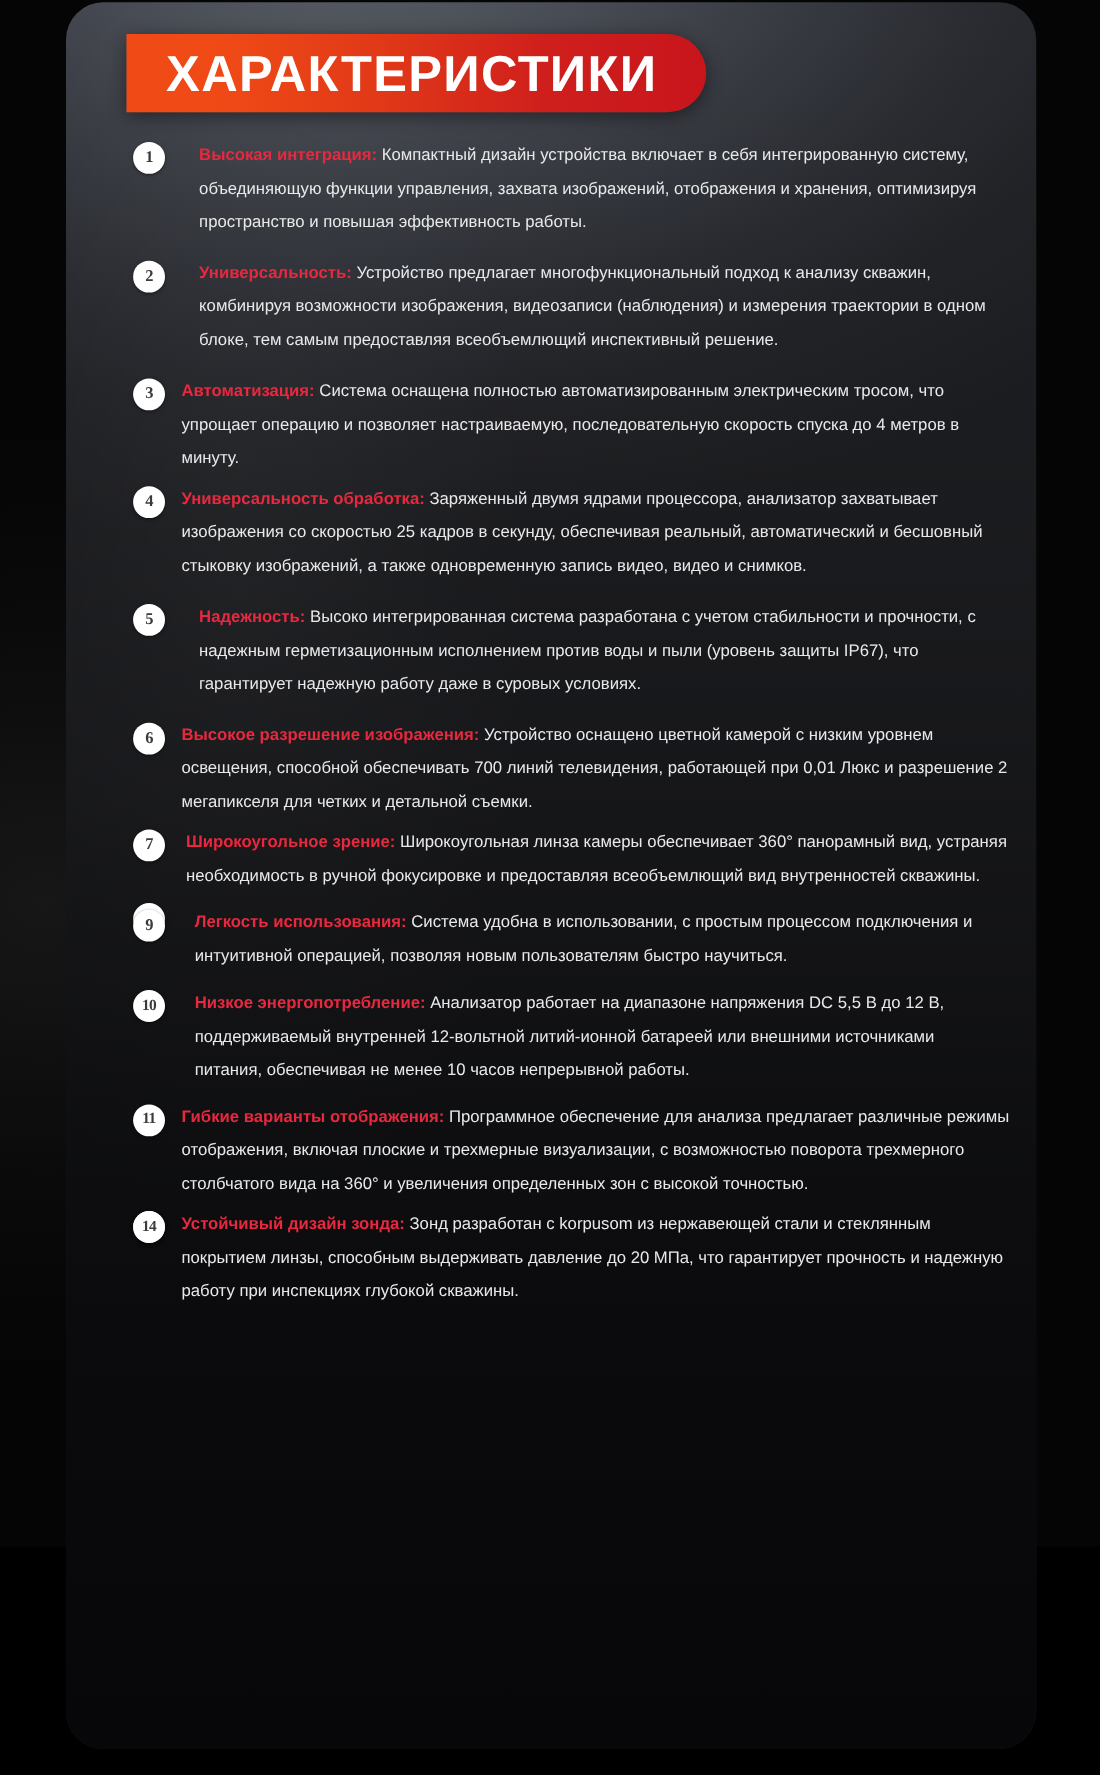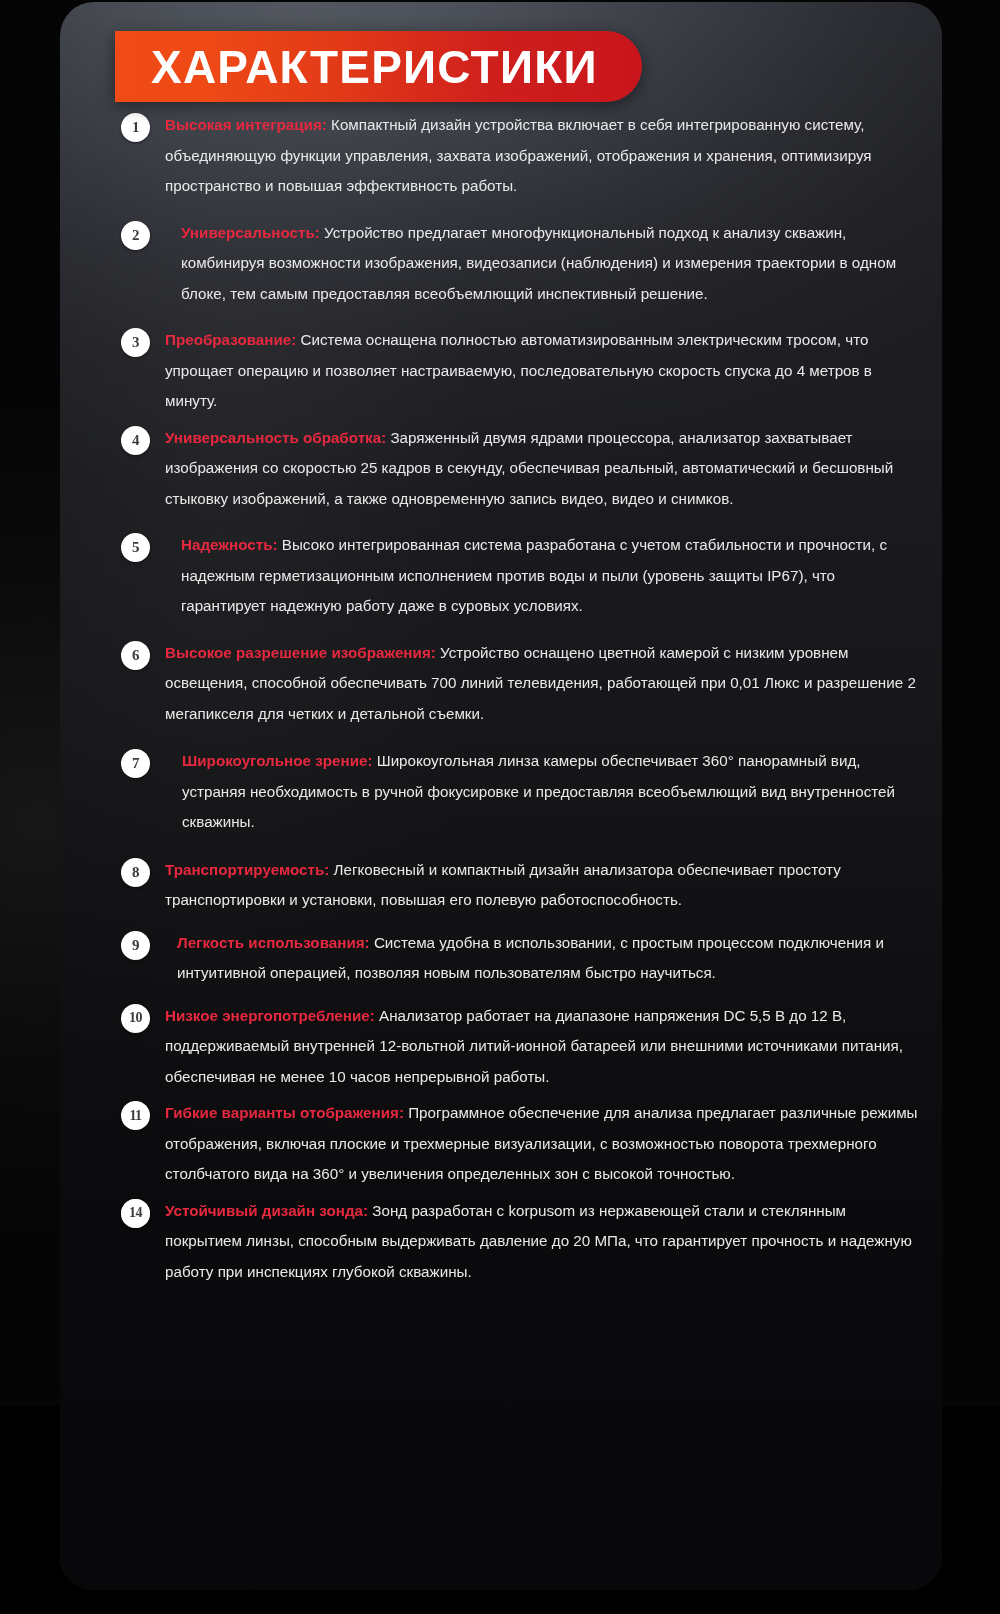--- a/index.html
+++ b/index.html
@@ -136,57 +136,56 @@
 
   <div id="card">
 
     <div id="banner">
       <span id="banner-title">ХАРАКТЕРИСТИКИ</span>
     </div>
 
     <div id="features">
         <div class="feature">
           <div class="badge">1</div>
-          <p class="ftext" style="margin: 0px;"><span class="fhead">Высокая интеграция:</span><span> Компактный дизайн устройства включает в себя интегрированную систему, объединяющую функции управления, захвата изображений, отображения и хранения, оптимизируя пространство и повышая эффективность работы.</span></p>
+          <p class="ftext" style="margin: 16px;"><span class="fhead">Высокая интеграция:</span><span> Компактный дизайн устройства включает в себя интегрированную систему, объединяющую функции управления, захвата изображений, отображения и хранения, оптимизируя пространство и повышая эффективность работы.</span></p>
         </div>
         <div class="feature">
           <div class="badge">2</div>
           <p class="ftext" style="margin: 16px;"><span class="fhead">Универсальность:</span><span> Устройство предлагает многофункциональный подход к анализу скважин, комбинируя возможности изображения, видеозаписи (наблюдения) и измерения траектории в одном блоке, тем самым предоставляя всеобъемлющий инспективный решение.</span></p>
         </div>
         <div class="feature">
           <div class="badge">3</div>
-          <p class="ftext" style="margin: 0px;"><span class="fhead">Преобразование:</span><span> Система оснащена полностью автоматизированным электрическим тросом, что упрощает операцию и позволяет настраиваемую, последовательную скорость спуска до 4 метров в минуту.</span></p>
+          <p class="ftext" style="margin: 0px;"><span class="fhead">Автоматизация:</span><span> Система оснащена полностью автоматизированным электрическим тросом, что упрощает операцию и позволяет настраиваемую, последовательную скорость спуска до 4 метров в минуту.</span></p>
         </div>
         <div class="feature">
           <div class="badge">4</div>
           <p class="ftext" style="margin: 0px;"><span class="fhead">Универсальность обработка:</span><span> Заряженный двумя ядрами процессора, анализатор захватывает изображения со скоростью 25 кадров в секунду, обеспечивая реальный, автоматический и бесшовный стыковку изображений, а также одновременную запись видео, видео и снимков.</span></p>
         </div>
         <div class="feature">
           <div class="badge">5</div>
           <p class="ftext" style="margin: 16px;"><span class="fhead">Надежность:</span><span> Высоко интегрированная система разработана с учетом стабильности и прочности, с надежным герметизационным исполнением против воды и пыли (уровень защиты IP67), что гарантирует надежную работу даже в суровых условиях.</span></p>
         </div>
         <div class="feature">
           <div class="badge">6</div>
           <p class="ftext" style="margin: 0px;"><span class="fhead">Высокое разрешение изображения:</span><span> Устройство оснащено цветной камерой с низким уровнем освещения, способной обеспечивать 700 линий телевидения, работающей при 0,01 Люкс и разрешение 2 мегапикселя для четких и детальной съемки.</span></p>
         </div>
         <div class="feature">
           <div class="badge">7</div>
-          <p class="ftext" style="margin: 17px;"><span class="fhead">Широкоугольное зрение:</span><span> Широкоугольная линза камеры обеспечивает 360° панорамный вид, устраняя необходимость в ручной фокусировке и предоставляя всеобъемлющий вид внутренностей скважины.</span></p>
+          <p class="ftext" style="margin: 4px;"><span class="fhead">Широкоугольное зрение:</span><span> Широкоугольная линза камеры обеспечивает 360° панорамный вид, устраняя необходимость в ручной фокусировке и предоставляя всеобъемлющий вид внутренностей скважины.</span></p>
         </div>
         <div class="feature">
           <div class="badge">8</div>
-          <p class="ftext" style="margin: 0px;"><span class="fhead">Транспортируемость:</span><span> Легковесный и компактный дизайн анализатора обеспечивает простоту транспортировки и установки, повышая его полевую работоспособность.</span></p>
         </div>
         <div class="feature">
           <div class="badge">9</div>
           <p class="ftext" style="margin: 12px;"><span class="fhead">Легкость использования:</span><span> Система удобна в использовании, с простым процессом подключения и интуитивной операцией, позволяя новым пользователям быстро научиться.</span></p>
         </div>
         <div class="feature">
           <div class="badge wide">10</div>
-          <p class="ftext" style="margin: 0px;"><span class="fhead">Низкое энергопотребление:</span><span> Анализатор работает на диапазоне напряжения DC 5,5 В до 12 В, поддерживаемый внутренней 12-вольтной литий-ионной батареей или внешними источниками питания, обеспечивая не менее 10 часов непрерывной работы.</span></p>
+          <p class="ftext" style="margin: 12px;"><span class="fhead">Низкое энергопотребление:</span><span> Анализатор работает на диапазоне напряжения DC 5,5 В до 12 В, поддерживаемый внутренней 12-вольтной литий-ионной батареей или внешними источниками питания, обеспечивая не менее 10 часов непрерывной работы.</span></p>
         </div>
         <div class="feature">
           <div class="badge wide">11</div>
           <p class="ftext" style="margin: 0px;"><span class="fhead">Гибкие варианты отображения:</span><span> Программное обеспечение для анализа предлагает различные режимы отображения, включая плоские и трехмерные визуализации, с возможностью поворота трехмерного столбчатого вида на 360° и увеличения определенных зон с высокой точностью.</span></p>
         </div>
         <div class="feature">
           <div class="badge wide">12</div>
         </div>
         <div class="feature">
           <div class="badge wide">14</div>

